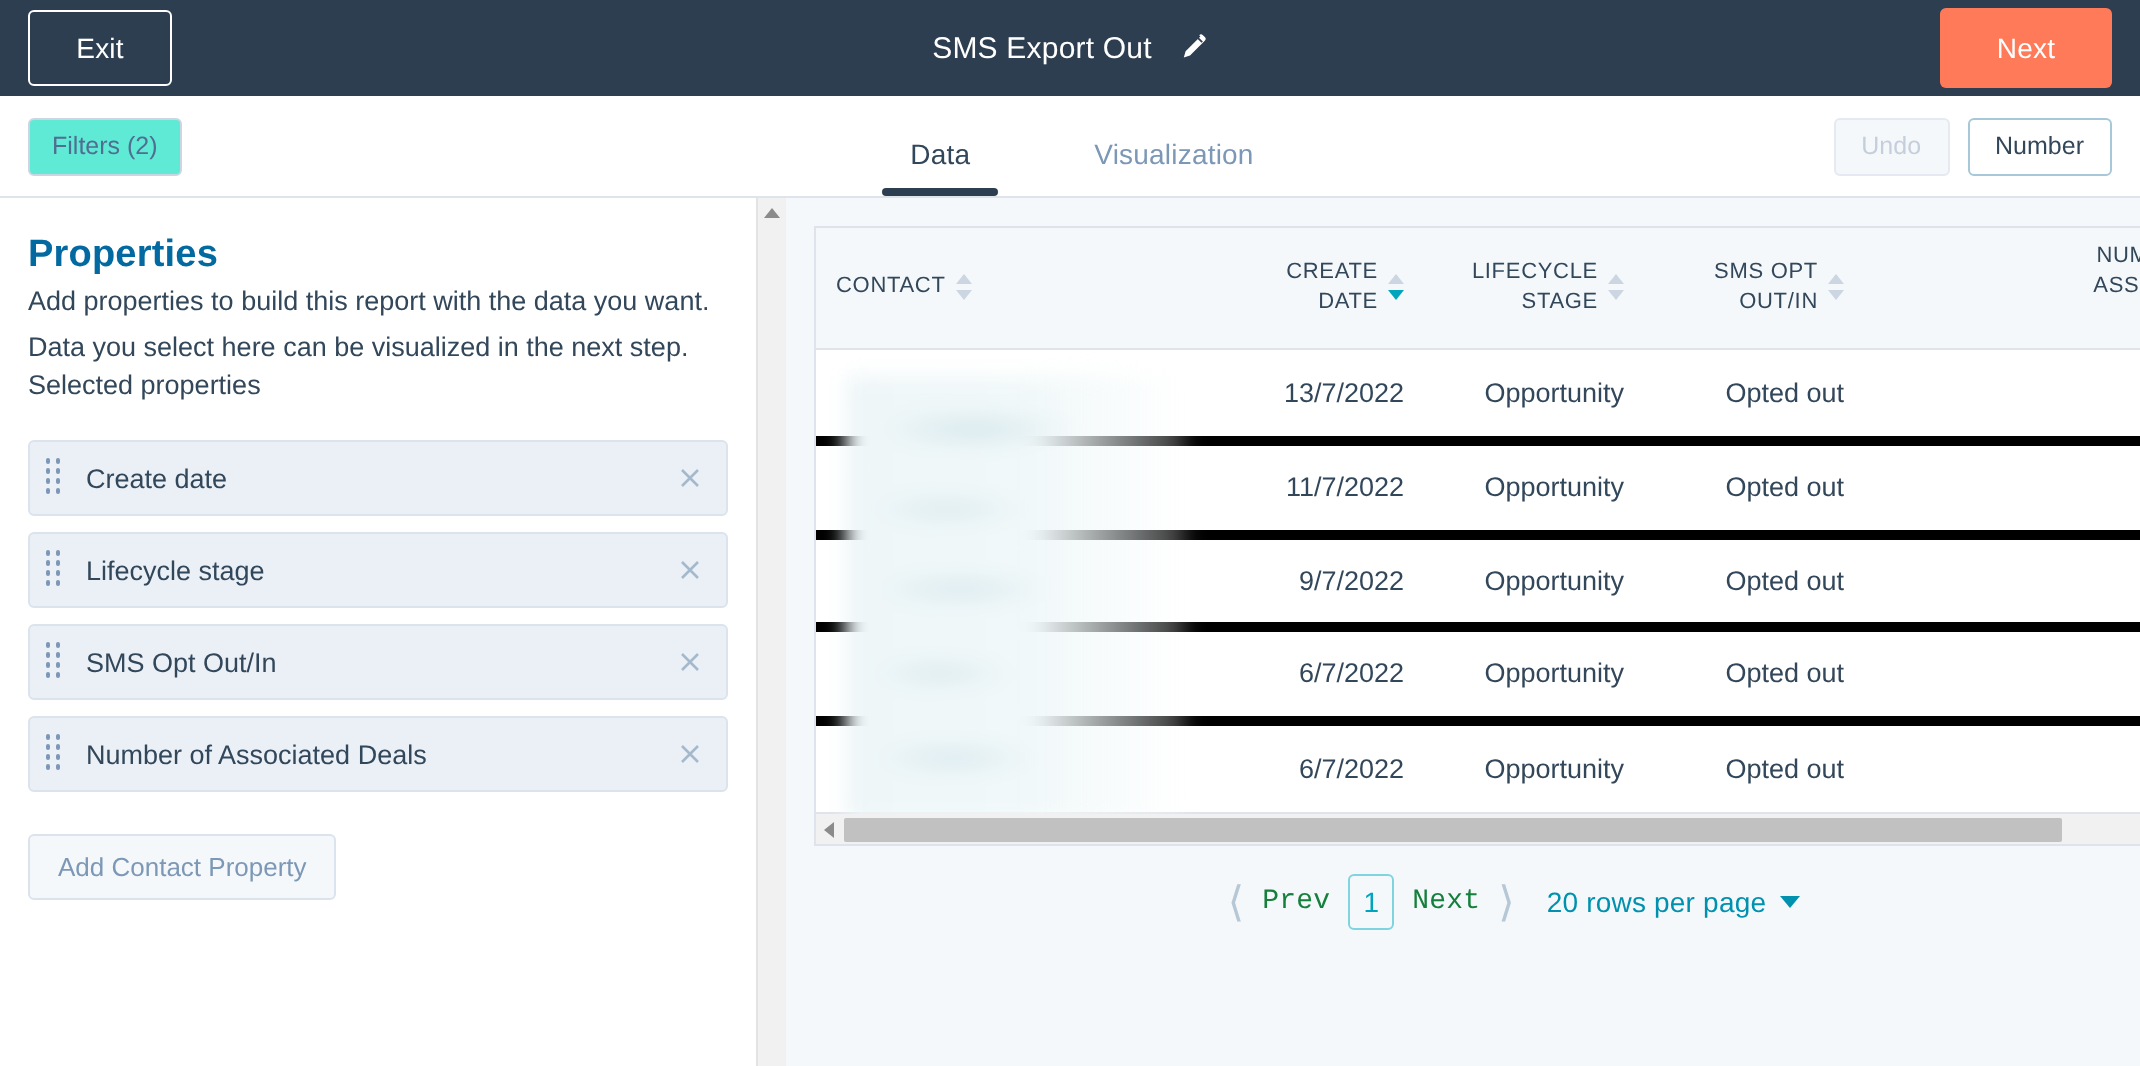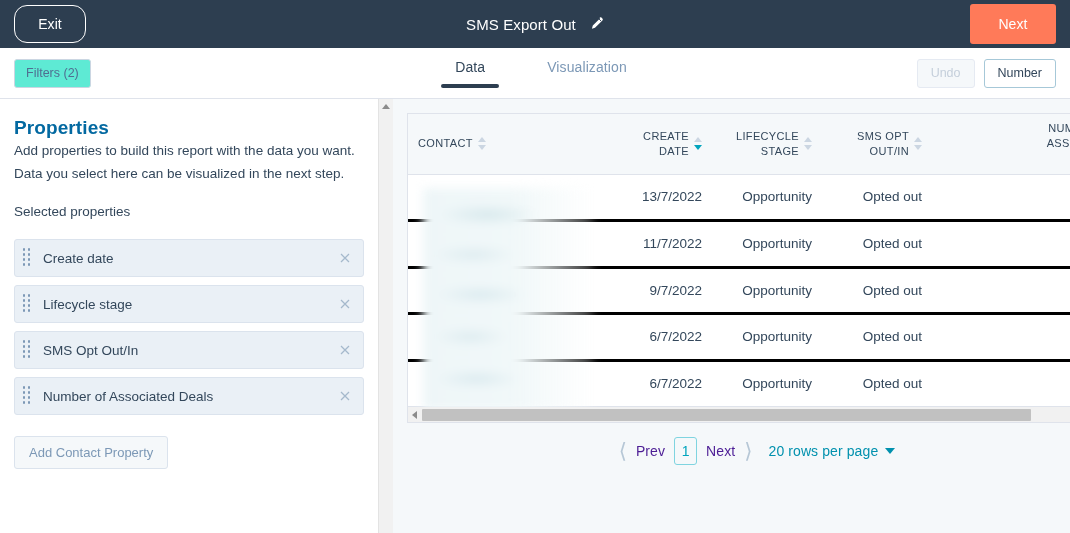--- a/index.html
+++ b/index.html
@@ -36,21 +36,21 @@
     align-items: center;
     justify-content: space-between;
     padding: 0 14px;
     position: relative;
   }
 
   .exit-button {
     width: 72px;
     height: 38px;
     border: 1px solid #ffffff;
-    border-radius: 13px;
+    border-radius: 3px;
     background: transparent;
     color: #ffffff;
     font-family: "Liberation Sans", sans-serif;
     font-size: 14px;
     line-height: 36px;
     text-align: center;
     cursor: pointer;
     letter-spacing: 0.1px;
   }
 
@@ -127,21 +127,21 @@
     white-space: nowrap;
   }
 
   .tabs {
     position: absolute;
     left: 12px;
     right: 0;
     bottom: 0;
     display: flex;
     justify-content: center;
-    align-items: center;
+    align-items: flex-end;
     gap: 34px;
     height: 50px;
     pointer-events: none;
   }
 
   .tab {
     pointer-events: auto;
     position: relative;
     font-size: 14px;
     color: #7c98b6;
@@ -221,21 +221,20 @@
     font-weight: bold;
     color: #0369a1;
     margin-bottom: 0;
     letter-spacing: 0.1px;
   }
 
   .panel-desc {
     font-size: 13.5px;
     color: #33475b;
     line-height: 1.72;
-    margin-bottom: 19px;
     max-width: 352px;
   }
 
   .selected-label {
     font-size: 13.5px;
     color: #33475b;
     margin-bottom: 20px;
   }
 
   .prop-list {
@@ -389,21 +388,21 @@
   .sort-arrows .down {
     width: 0; height: 0;
     border-left: 4px solid transparent;
     border-right: 4px solid transparent;
     border-top: 5px solid #cbd6e2;
   }
   .sort-arrows.desc .down { border-top-color: #00a4bd; }
 
   table.data-table td {
     height: 46.5px;
-    border-bottom: 3px solid #000000;
+    border-bottom: 5px solid #000000;
     font-size: 13.5px;
     color: #33475b;
     padding: 0 10px;
     vertical-align: middle;
     background: #ffffff;
   }
   td.c-contact { text-align: left; padding-left: 22px; }
   td.c-date, td.c-stage, td.c-sms, td.c-deals { text-align: right; }
 
   table.data-table tr:last-child td { border-bottom: 1px solid #dfe3eb; }
@@ -467,23 +466,24 @@
 
   .chev {
     color: #b6c7d6;
     font-size: 21px;
     line-height: 1;
     cursor: pointer;
     font-family: "Liberation Serif", serif;
   }
 
   .page-prev, .page-next {
-    color: #4c1d95;
+    color: #15803d;
     cursor: default;
     letter-spacing: 0.1px;
+    font-family: Liberation Mono, monospace;
   }
 
   .page-current {
     min-width: 23px;
     height: 28px;
     border: 1px solid #7fd4e0;
     border-radius: 3px;
     color: #00a4bd;
     display: inline-flex;
     align-items: center;

